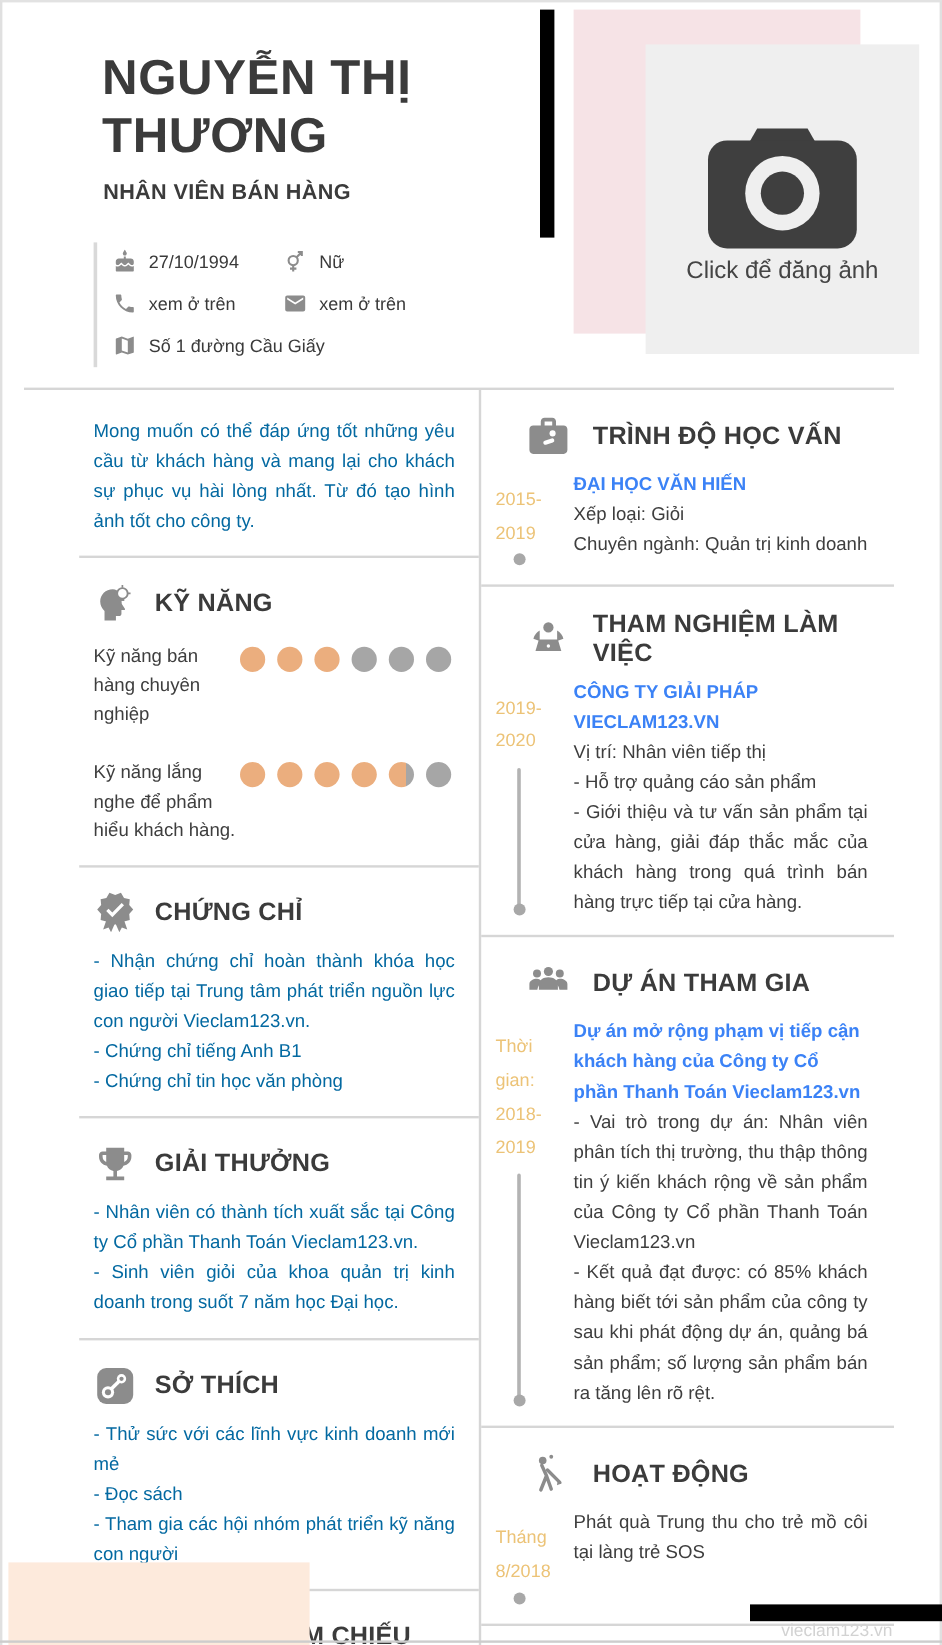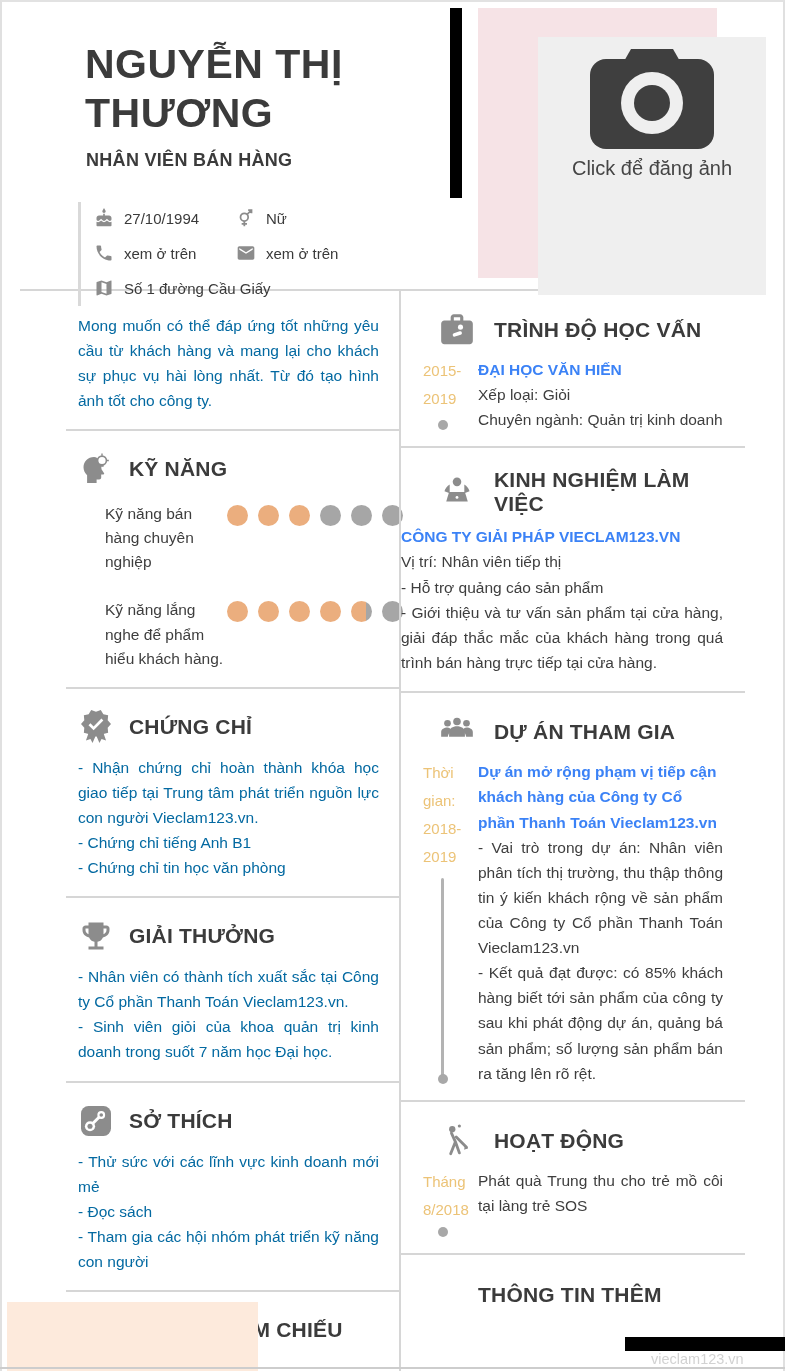--- a/index.html
+++ b/index.html
@@ -6,70 +6,70 @@
   html,body { background:#fff; }
   body {
     width:785px; height:1371px; position:relative; overflow:hidden;
     font-family:"Liberation Sans","DejaVu Sans",sans-serif;
     color:#3c3c3c;
   }
   .page-frame { position:absolute; inset:0; border-top:2px solid #e2e2e2;
     border-left:2px solid #e0e0e0; border-right:2px solid #e0e0e0; pointer-events:none; }
 
   
-  .header { position:relative; height:289px; }
+  .header { position:relative; height:323px; }
   .name { position:absolute; left:85px; top:40px; width:310px;
     font-size:41px; font-weight:bold; color:#3b3b3b; line-height:1.2; letter-spacing:.5px; }
   .job-title { position:absolute; left:86px; top:150px; font-size:18px;
     font-weight:bold; color:#3b3b3b; letter-spacing:.3px; }
   .details { position:absolute; left:78px; top:202px; width:360px;
     border-left:3px solid #d9d9d9; padding:6px 0 8px 13px; }
   .drow { display:flex; align-items:center; margin-bottom:15px; }
   .drow:last-child { margin-bottom:0; }
   .dcell { display:flex; align-items:center; width:142px; }
   .dcell.wide { width:auto; }
   .dicon { width:20px; height:20px; flex:0 0 20px; margin-right:10px; display:inline-flex; }
   .dtext { font-size:15px; color:#3a3a3a; }
   .black-bar { position:absolute; left:450px; top:8px; width:12px; height:190px; background:#000; }
   .pink-rect { position:absolute; left:478px; top:8px; width:239px; height:270px; }
   .photo-box { position:absolute; left:538px; top:37px; width:228px; height:258px;
-    display:flex; flex-direction:column; align-items:center; justify-content:flex-start; cursor:pointer; }
+    display:flex; flex-direction:column; align-items:center; justify-content:center; cursor:pointer; }
   .photo-label { font-size:20px; color:#454545; margin-top:2px; }
 
   
   .cvbody { display:flex; margin-left:20px; width:725px; border-top:2px solid #d6d6d6; align-items:stretch; }
   .col-left { width:379px; }
   .col-right { width:346px; border-left:2px solid #d6d6d6; }
 
   
   .lsec { margin-left:46px; padding:16px 20px 16px 12px; }
   .lsec + .lsec { border-top:2px solid #d6d6d6; }
   .lsec-head { display:flex; align-items:center; margin:4px 0 10px 0; }
   .lsec-icon { width:36px; height:36px; flex:0 0 36px; margin-right:15px; display:inline-flex; }
   .sec-title { font-size:21px; font-weight:bold; color:#3b3b3b; letter-spacing:.2px; }
   .ptext { font-size:15.5px; line-height:1.62; color:#0369a1; text-align:justify; }
   .intro { min-height:105px; padding-top:22px; }
   .skills-sec { min-height:225px; }
   .cert-sec { min-height:180px; } .award-sec { min-height:157px; }
   .hobby-sec { min-height:159px; } .ref-sec { min-height:132px; }
 
-  .skill { display:flex; margin-top:15px;margin-left:27px; }
+  .skill { display:flex; margin-top:15px; }
   .skill-label { width:120px; flex:0 0 120px; font-size:15.5px; line-height:1.55; color:#3e3e3e; }
   .dots { display:flex; gap:10px; padding-top:3px; margin-left:2px; }
   .dot { width:21px; height:21px; border-radius:50%; background:#a6a6a6; }
   .dot.full { background:#ebae7e; }
 
   
   .rsec { padding:14px 0 14px 0; }
   .rsec + .rsec { border-top:2px solid #d6d6d6; }
   .rsec-head { display:flex; align-items:center; padding-left:37px; margin:6px 0 8px 0; }
   .rsec-icon { width:38px; height:38px; flex:0 0 38px; margin-right:18px; display:inline-flex; }
   .rsec-head.no-icon { padding-left:77px; margin-top:14px; }
   .rsec-body { display:flex; margin-top:8px; }
-  .date-col { width:77px; flex:0 0 77px; padding-left:22px; display:flex; flex-direction:column; }
+  .date-col { width:77px; flex:0 0 77px; padding-left:12px; display:flex; flex-direction:column;margin-top:12px; }
   .period { font-size:15px; line-height:1.85; color:#ecc377; white-space:pre-line; }
   .tline { width:3px; background:#b3b3b3; border-radius:2px; margin:8px 0 6px 18px; flex:1; position:relative; }
   .tline::after { content:""; position:absolute; left:-3.5px; bottom:-4px; width:10px; height:10px;
     border-radius:50%; background:#a8a8a8; }
   .tline.stub { flex:0 0 2px; }
   .text-col { flex:1; padding-right:22px; font-size:15.5px; line-height:1.62; color:#3e3e3e; }
   .bold-line { font-weight:bold; color:#3b82f6; }
   .jus { text-align:justify; }
   .edu-sec { min-height:155px; } .exp-sec { min-height:245px; }
   .proj-sec { min-height:355px; } .act-sec { min-height:128px; }
@@ -295,23 +295,28 @@
       <div class="rsec-head">
         <span class="rsec-icon">
           <svg viewBox="0 0 24 24" fill="#8c8c8c">
             <circle cx="12" cy="5.6" r="2.7"></circle>
             <path d="M7.4 7.2c-1.6.9-2.9 2.5-3.3 4.4l3.3 1.2z"></path>
             <path d="M16.6 7.2c1.6.9 2.9 2.5 3.3 4.4l-3.3 1.2z"></path>
             <path d="M7 12h10l1.8 6H5.2z"></path>
             <circle cx="12" cy="15.4" r=".9" fill="#ffffff"></circle>
           </svg>
         </span>
-        <span class="sec-title">KINH NGHIỆM LÀM VIỆC</span>
+        <span class="sec-title">THAM NGHIỆM LÀM VIỆC</span>
       </div>
       <div class="rsec-body">
+        <div class="date-col">
+          <span class="period">2019-
+2020</span>
+          <span class="tline"></span>
+        </div>
         <div class="text-col">
           <div class="bold-line">CÔNG TY GIẢI PHÁP VIECLAM123.VN</div>
           <div>Vị trí: Nhân viên tiếp thị</div>
           <div>- Hỗ trợ quảng cáo sản phẩm</div>
           <div class="jus">- Giới thiệu và tư vấn sản phẩm tại cửa hàng, giải đáp thắc mắc của khách hàng trong quá trình bán hàng trực tiếp tại cửa hàng.</div>
         </div>
       </div>
     </div>
 
     <div class="rsec proj-sec">

